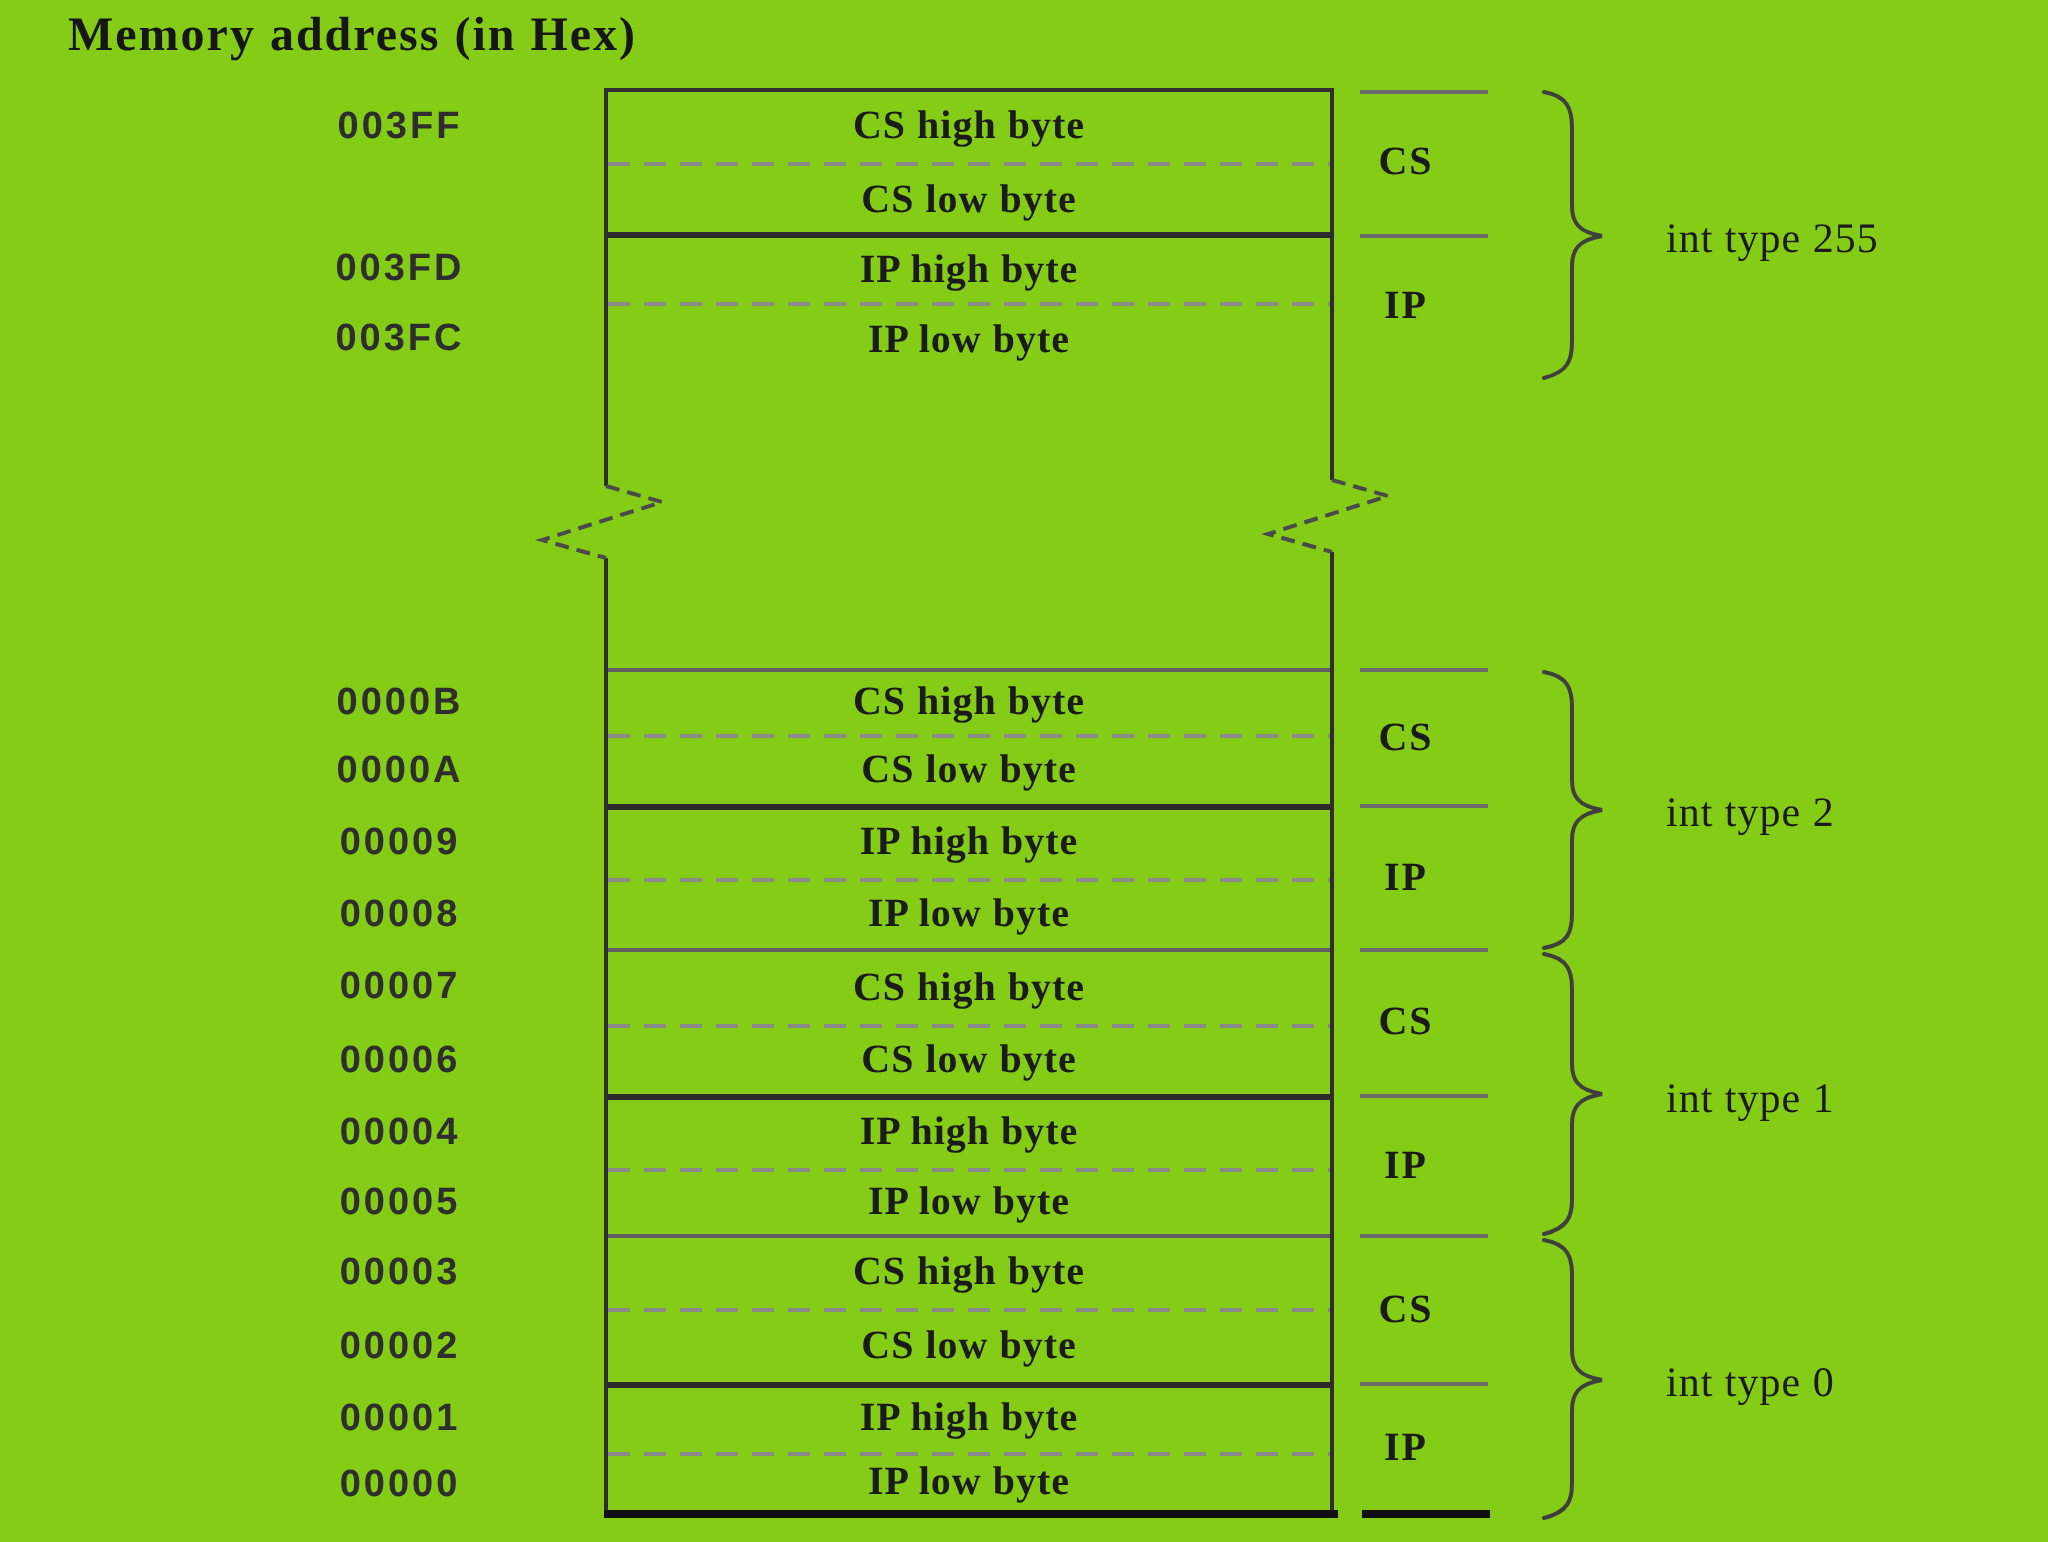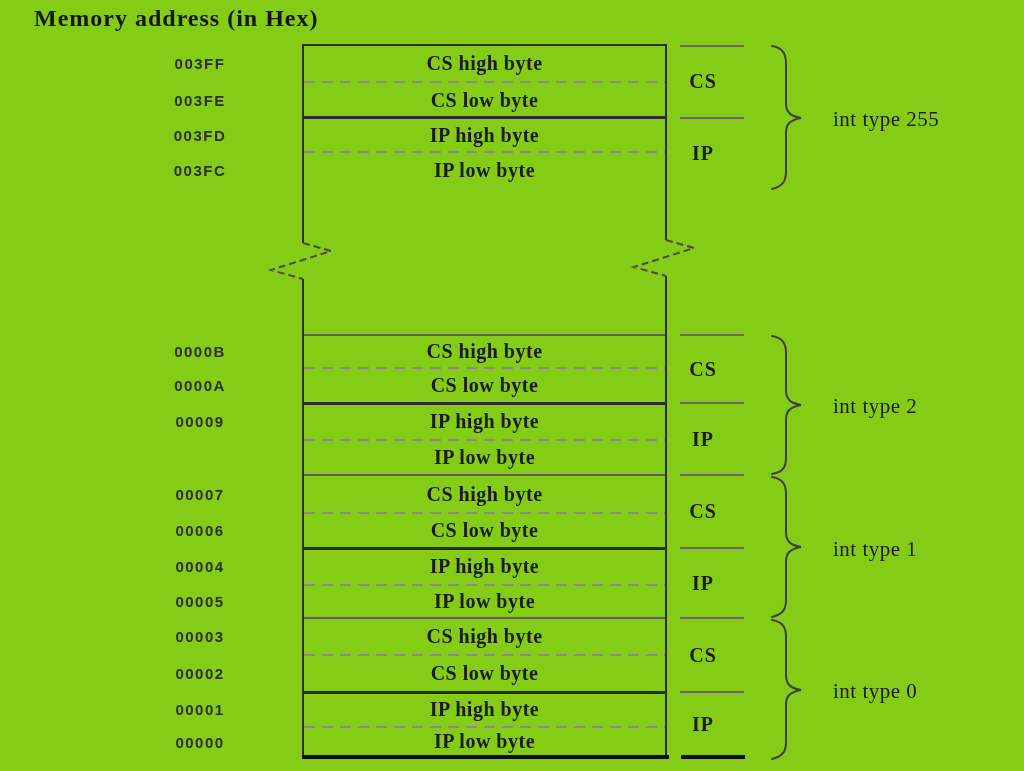--- a/index.html
+++ b/index.html
@@ -8,21 +8,21 @@
     font-family:"Liberation Serif","DejaVu Serif",serif;color:#161616;
   }
   .title{
     position:absolute;left:34px;top:5px;font-size:24px;font-weight:bold;letter-spacing:1px;
     white-space:nowrap;
   }
   .band{position:absolute;display:flex;align-items:center;justify-content:center;}
   .addr-cell{
     left:130px;width:140px;
     font-family:"Liberation Sans","DejaVu Sans",sans-serif;
-    font-size:15px;font-weight:bold;letter-spacing:1.5px;color:#2e2e2e;
+    font-size:19px;font-weight:bold;letter-spacing:1.5px;color:#2e2e2e;
   }
   .row-cell{
     left:304px;width:361px;
     font-size:20px;font-weight:bold;letter-spacing:0.5px;color:#1b1b1b;
   }
   .reg-cell{
     left:672px;width:62px;
     font-size:20px;font-weight:bold;letter-spacing:1px;color:#1b1b1b;
   }
   .group-label{
@@ -42,27 +42,27 @@
   svg.overlay{position:absolute;left:0;top:0;pointer-events:none;}
 </style>
 </head>
 <body>
 
 <div class="canvas">
 
   <div class="title">Memory address (in Hex)</div>
 
   <div class="band addr-cell" style="top:45px;height:37px;">003FF</div>
-  <div class="band addr-cell" style="top:82px;height:36px;">003FE</div>
   <div class="band addr-cell" style="top:118px;height:34px;">003FD</div>
   <div class="band addr-cell" style="top:152px;height:36px;">003FC</div>
 
   <div class="band addr-cell" style="top:335px;height:33px;">0000B</div>
   <div class="band addr-cell" style="top:368px;height:35px;">0000A</div>
   <div class="band addr-cell" style="top:403px;height:37px;">00009</div>
+  <div class="band addr-cell" style="top:440px;height:35px;">00008</div>
 
   <div class="band addr-cell" style="top:475px;height:38px;">00007</div>
   <div class="band addr-cell" style="top:513px;height:35px;">00006</div>
   <div class="band addr-cell" style="top:548px;height:37px;">00004</div>
   <div class="band addr-cell" style="top:585px;height:33px;">00005</div>
 
   <div class="band addr-cell" style="top:618px;height:37px;">00003</div>
   <div class="band addr-cell" style="top:655px;height:37px;">00002</div>
   <div class="band addr-cell" style="top:692px;height:35px;">00001</div>
   <div class="band addr-cell" style="top:727px;height:31px;">00000</div>

